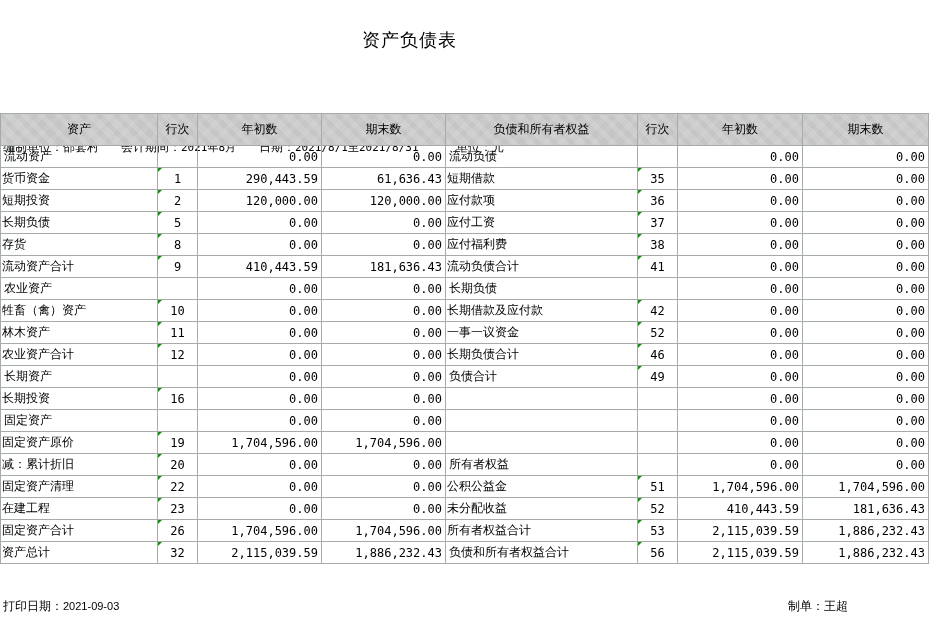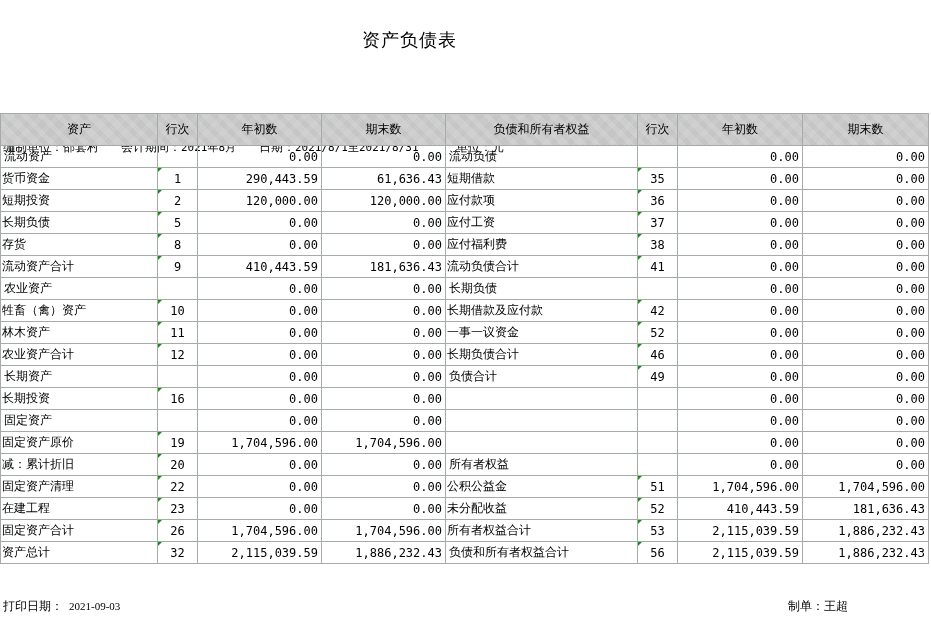--- a/index.html
+++ b/index.html
@@ -45,21 +45,21 @@
   td.label.indent { padding-left: 1px; margin-left: 28px; }
   td.label { padding-left: 2px; }
   .tri::before {
     content: ""; position: absolute; left: 0; top: 0;
     width: 0; height: 0;
     border-top: 4px solid #1a8a1a; border-right: 4px solid transparent;
   }
   .footer-left {
     position: absolute; top: 598px; left: 3px; font-size: 12px;
   }
-  .footer-left .num { font-family: Liberation Serif, serif; font-size: 11px; margin-left: 6px; }
+  .footer-left .num { font-family: Liberation Sans, sans-serif; font-size: 11px; }
   .footer-right {
     position: absolute; top: 598px; left: 788px; font-size: 12px;
   }
 </style>
 </head>
 <body>
 
 <div class="title">资产负债表</div>
 
 <div class="meta">

